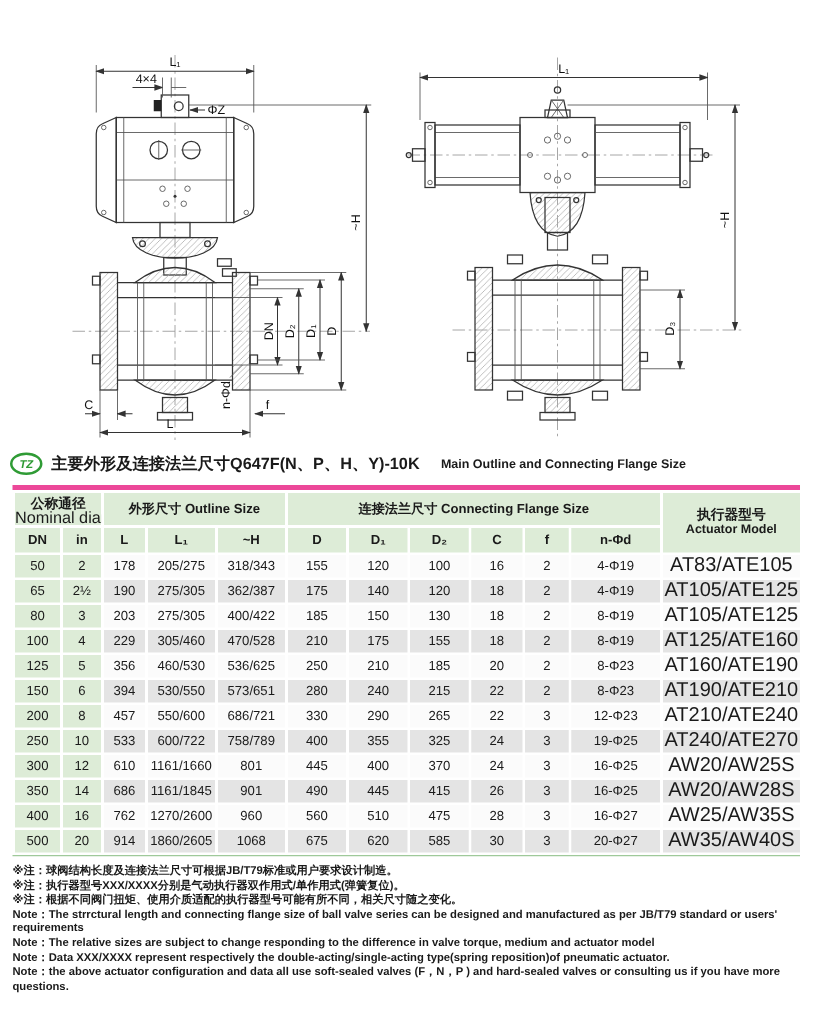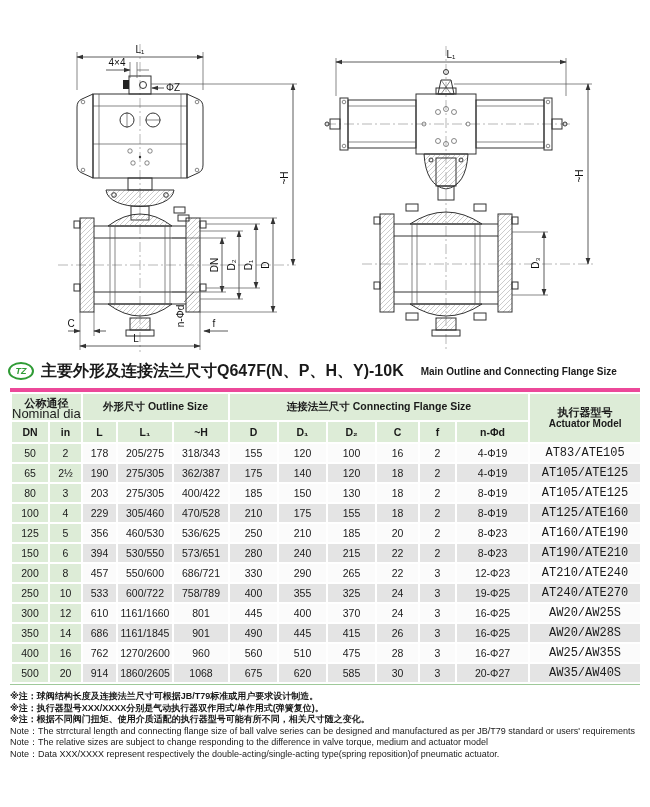--- a/index.html
+++ b/index.html
@@ -14,40 +14,40 @@
   .thin{fill:none;stroke:#555;stroke-width:0.7;}
   .cl{fill:none;stroke:#999;stroke-width:0.7;stroke-dasharray:10 3 2 3;}
   .dim{fill:none;stroke:#333;stroke-width:0.8;}
   .hat{fill:url(#hatch);stroke:#333;stroke-width:1;}
   .lbl{font-size:10px;fill:#111;}
   
   .title-bar{display:flex;align-items:center;gap:7px;padding:3px 8px 2px 8px;height:24px;}
   .logo{width:22px;height:14px;border:2px solid #2f9b35;border-radius:50%;
         display:flex;align-items:center;justify-content:center;flex:0 0 auto;
         color:#2f9b35;font-weight:bold;font-style:italic;font-size:9px;line-height:1;}
-  .title-zh{font-weight:bold;font-size:16px;white-space:nowrap;}
+  .title-zh{font-weight:bold;font-size:13px;white-space:nowrap;}
   .title-en{font-weight:bold;font-size:10px;margin-left:10px;white-space:nowrap;}
   
   .table-wrap{margin:3px 10px 0 10px;border-top:4px solid #ec4899;border-bottom:1px solid #9fc99a;}
   table{border-collapse:collapse;table-layout:fixed;width:630px;font-size:10.5px;}
   th,td{border:2px solid #ffffff;text-align:center;padding:0;overflow:hidden;white-space:nowrap;}
   thead th{background:#ddecd7;font-weight:bold;}
   thead tr.groups th{height:26px;}
   thead tr.cols th{height:20px;}
   .h-zh{font-size:11px;line-height:12px;}
   .h-en{font-size:13px;font-weight:normal;line-height:9px;}
   .h-en2{font-size:10px;line-height:12px;}
   tbody td{height:18px;background:#fbfbfb;}
   tbody tr:nth-child(even) td{background:#e4e4e4;}
   tbody td.dn-col{background:#ddecd7 !important;}
-  tbody td.model-col{font-size:12px;font-family:Liberation Mono, monospace;}
+  tbody td.model-col{font-size:16px;}
   
   .notes{margin:6px 10px 0 10px;font-size:9px;line-height:11.6px;}
   .note-zh{font-weight:bold;}
-  .note-en{font-weight:normal;}
+  .note-en{font-weight:bold;}
 </style>
 </head>
 <body>
 
 <div class="drawings">
 <svg width="650" height="356" viewBox="0 0 650 356">
   <defs>
     <pattern id="hatch" patternUnits="userSpaceOnUse" width="5" height="5">
       <path d="M0,5 L5,0" stroke="#aaa" stroke-width="0.6"></path>
     </pattern>
@@ -483,13 +483,14 @@
 </table>
 </div>
 
 <div class="notes">
   <div class="note-zh">※注：球阀结构长度及连接法兰尺寸可根据JB/T79标准或用户要求设计制造。</div>
   <div class="note-zh">※注：执行器型号XXX/XXXX分别是气动执行器双作用式/单作用式(弹簧复位)。</div>
   <div class="note-zh">※注：根据不同阀门扭矩、使用介质适配的执行器型号可能有所不同，相关尺寸随之变化。</div>
   <div class="note-en">Note：The strrctural length and connecting flange size of ball valve series can be designed and manufactured as per JB/T79 standard or users' requirements</div>
   <div class="note-en">Note：The relative sizes are subject to change responding to the difference in valve torque, medium and actuator model</div>
   <div class="note-en">Note：Data XXX/XXXX  represent respectively the double-acting/single-acting type(spring reposition)of pneumatic actuator.</div>
+  <div class="note-en">Note：the above actuator  configuration and data  all use soft-sealed valves (F，N，P ) and  hard-sealed valves or consulting us if you have more questions.</div>
 </div>
 
 </body></html>

